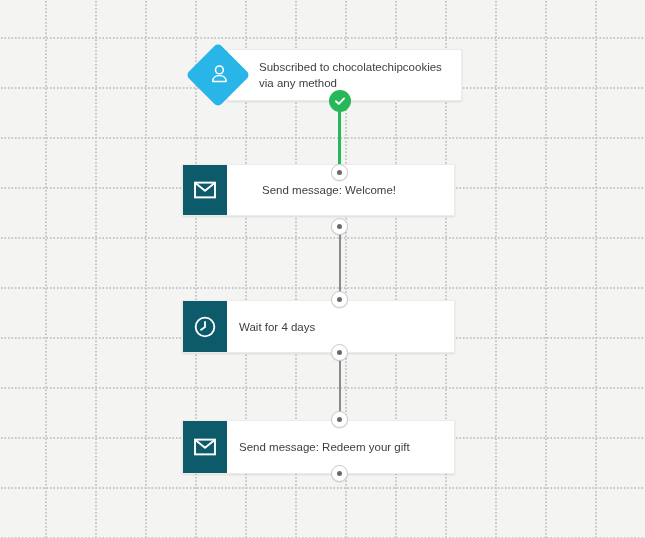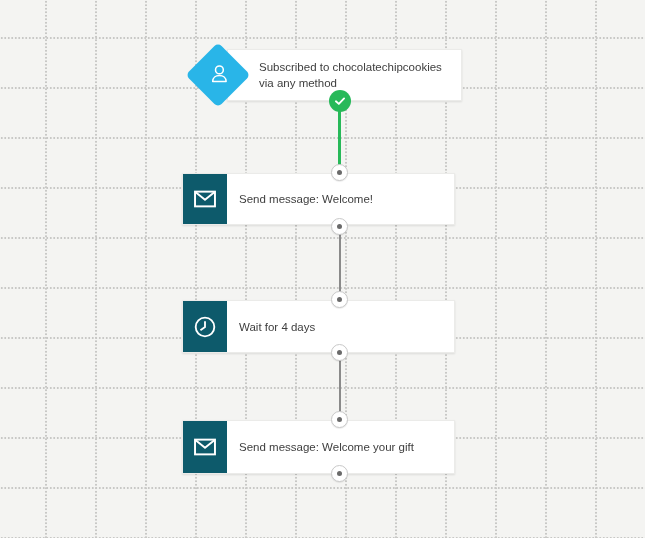--- a/index.html
+++ b/index.html
@@ -38,21 +38,21 @@
     cursor: pointer;
   }
   .card-label {
     font-size: 11.5px; color: #3e3e3e; line-height: 16px;
   }
 
   .trigger-card { left: 227px; top: 49px; width: 235px; height: 52px; }
   .trigger-card .card-label { margin-left: 31px; width: 196px; }
 
   .step-card { left: 182px; width: 273px; height: 53px; padding: 0; }
-  .step-1 { top: 173px; height: 52px; }
+  .step-1 { top: 164px; height: 52px; gap: 23px; }
   .step-2 { top: 300px; }
   .step-3 { top: 420px; height: 54px; }
 
   .icon-tile {
     width: 44px; align-self: stretch; flex: 0 0 44px;
     background: var(--teal, #0d5a6b);
     display: flex; align-items: center; justify-content: center;
   }
   .step-card .card-label { margin-left: 12px; }
 
@@ -146,21 +146,21 @@
     <span class="card-label">Wait for 4 days</span>
   </div>
 
   <div class="card step-card step-3">
     <div class="icon-tile">
       <svg width="26" height="26" viewBox="0 0 24 24">
         <rect x="2.8" y="5.2" width="18.4" height="13.6" fill="none" stroke="#ffffff" stroke-width="1.8"></rect>
         <path d="M3.4 5.8 L12 12.6 L20.6 5.8" fill="none" stroke="#ffffff" stroke-width="1.8"></path>
       </svg>
     </div>
-    <span class="card-label">Send message: Welcome your gift</span>
+    <span class="card-label">Send message: Redeem your gift</span>
   </div>
 
   <div class="port port-1"></div>
   <div class="port port-2"></div>
   <div class="port port-3"></div>
   <div class="port port-4"></div>
   <div class="port port-5"></div>
   <div class="port port-6"></div>
 
 </div>

